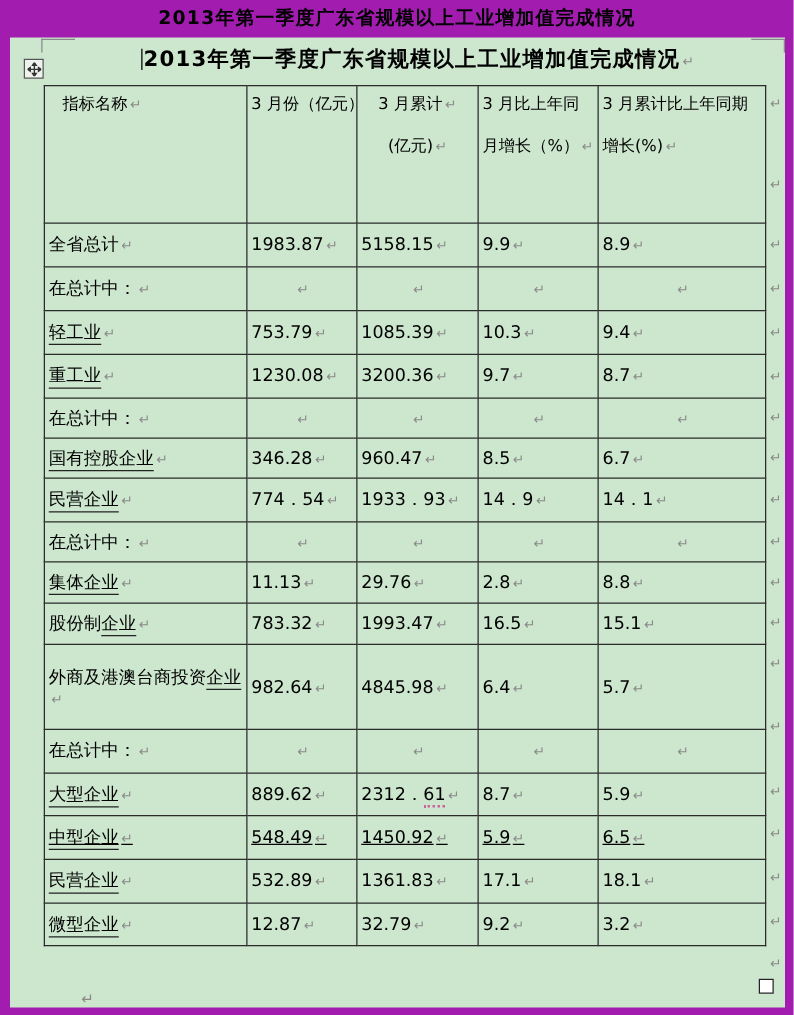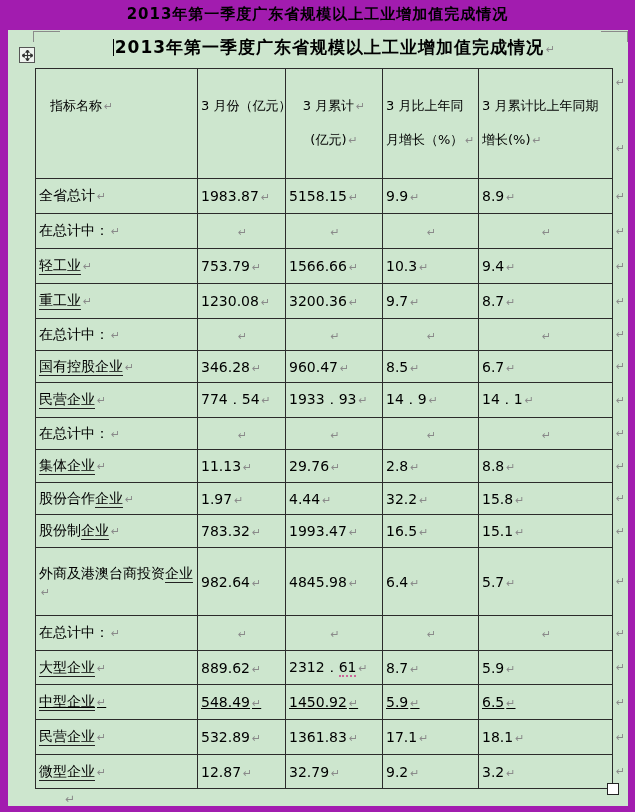--- a/index.html
+++ b/index.html
@@ -11,21 +11,21 @@
   .corner{position:absolute;width:26px;height:10px;}
   .corner-tl{left:25px;top:1px;border-top:1px solid #8a8a8a;border-left:1px solid #8a8a8a;}
   .corner-tr{right:0px;top:1px;border-top:1px solid #8a8a8a;border-right:1px solid #8a8a8a;}
   .move-handle{position:absolute;left:11px;top:17px;width:14px;height:14px;background:#eef3ee;
                border:1px solid #555;display:flex;align-items:center;justify-content:center;cursor:move;}
   .title-row{position:absolute;left:0;top:6px;width:620px;text-align:center;white-space:nowrap;margin-left:16px;}
   .cursor{display:inline-block;width:1px;height:17px;background:#000;vertical-align:-3px;margin-right:1px;}
   .inner-title{font-size:17px;font-weight:bold;letter-spacing:1px;}
   table.doc{position:absolute;left:27px;top:38px;width:577px;border-collapse:collapse;table-layout:fixed;}
   td{border:1px solid #2b2b2b;font-size:14px;padding:0 3px;vertical-align:middle;overflow:visible;}
-  td.hcell{vertical-align:top;padding-top:22px;font-size:13px;white-space:nowrap;}
+  td.hcell{vertical-align:top;padding-top:0;font-size:13px;white-space:nowrap;}
   td.hcell.first{padding-left:14px;}
   .hline{height:34px;line-height:30px;}
   .al-center{text-align:center;}
   .al-left{text-align:left;}
   .ecell{text-align:center;}
   .pm{color:#8a8a8a;font-size:11px;margin-left:2px;font-weight:normal;}
   .ul{border-bottom:1px solid #222;padding-bottom:1px;}
   .spell{border-bottom:2px dotted #cc6699;}
   .rowmark{position:absolute;color:#8a8a8a;font-size:11px;transform:translateY(-50%);}
   .below-pm{position:absolute;left:57px;top:762px;color:#8a8a8a;font-size:12px;}
@@ -98,21 +98,21 @@
           <tr style="height: 35px;">
             <td class="lcell"><span>在总计中：</span><span class="pm">↵</span></td>
             <td class="ecell"><span class="pm">↵</span></td>
             <td class="ecell"><span class="pm">↵</span></td>
             <td class="ecell"><span class="pm">↵</span></td>
             <td class="ecell"><span class="pm">↵</span></td>
           </tr>
           <tr style="height: 35px;">
             <td class="lcell"><span class="ul">轻工业</span><span class="pm">↵</span></td>
             <td><span>753.79</span><span class="pm">↵</span></td>
-            <td><span>1566.66</span><span class="pm">↵</span></td>
+            <td><span>1085.39</span><span class="pm">↵</span></td>
             <td><span>10.3</span><span class="pm">↵</span></td>
             <td><span>9.4</span><span class="pm">↵</span></td>
           </tr>
           <tr style="height: 35px;">
             <td class="lcell"><span class="ul">重工业</span><span class="pm">↵</span></td>
             <td><span>1230.08</span><span class="pm">↵</span></td>
             <td><span>3200.36</span><span class="pm">↵</span></td>
             <td><span>9.7</span><span class="pm">↵</span></td>
             <td><span>8.7</span><span class="pm">↵</span></td>
           </tr>
@@ -143,27 +143,20 @@
             <td class="ecell"><span class="pm">↵</span></td>
             <td class="ecell"><span class="pm">↵</span></td>
             <td class="ecell"><span class="pm">↵</span></td>
           </tr>
           <tr style="height: 33px; margin-left: 28px;">
             <td class="lcell"><span class="ul">集体企业</span><span class="pm">↵</span></td>
             <td><span>11.13</span><span class="pm">↵</span></td>
             <td><span>29.76</span><span class="pm">↵</span></td>
             <td><span>2.8</span><span class="pm">↵</span></td>
             <td><span>8.8</span><span class="pm">↵</span></td>
-          </tr>
-          <tr style="height: 32px;">
-            <td class="lcell"><span>股份合作</span><span class="ul">企业</span><span class="pm">↵</span></td>
-            <td><span>1.97</span><span class="pm">↵</span></td>
-            <td><span>4.44</span><span class="pm">↵</span></td>
-            <td><span>32.2</span><span class="pm">↵</span></td>
-            <td><span>15.8</span><span class="pm">↵</span></td>
           </tr>
           <tr style="height: 33px;">
             <td class="lcell"><span>股份制</span><span class="ul">企业</span><span class="pm">↵</span></td>
             <td><span>783.32</span><span class="pm">↵</span></td>
             <td><span>1993.47</span><span class="pm">↵</span></td>
             <td><span>16.5</span><span class="pm">↵</span></td>
             <td><span>15.1</span><span class="pm">↵</span></td>
           </tr>
           <tr style="height: 68px;">
             <td class="lcell"><span>外商及港澳台商投资</span><span class="ul">企业</span><span class="pm">↵</span></td>

